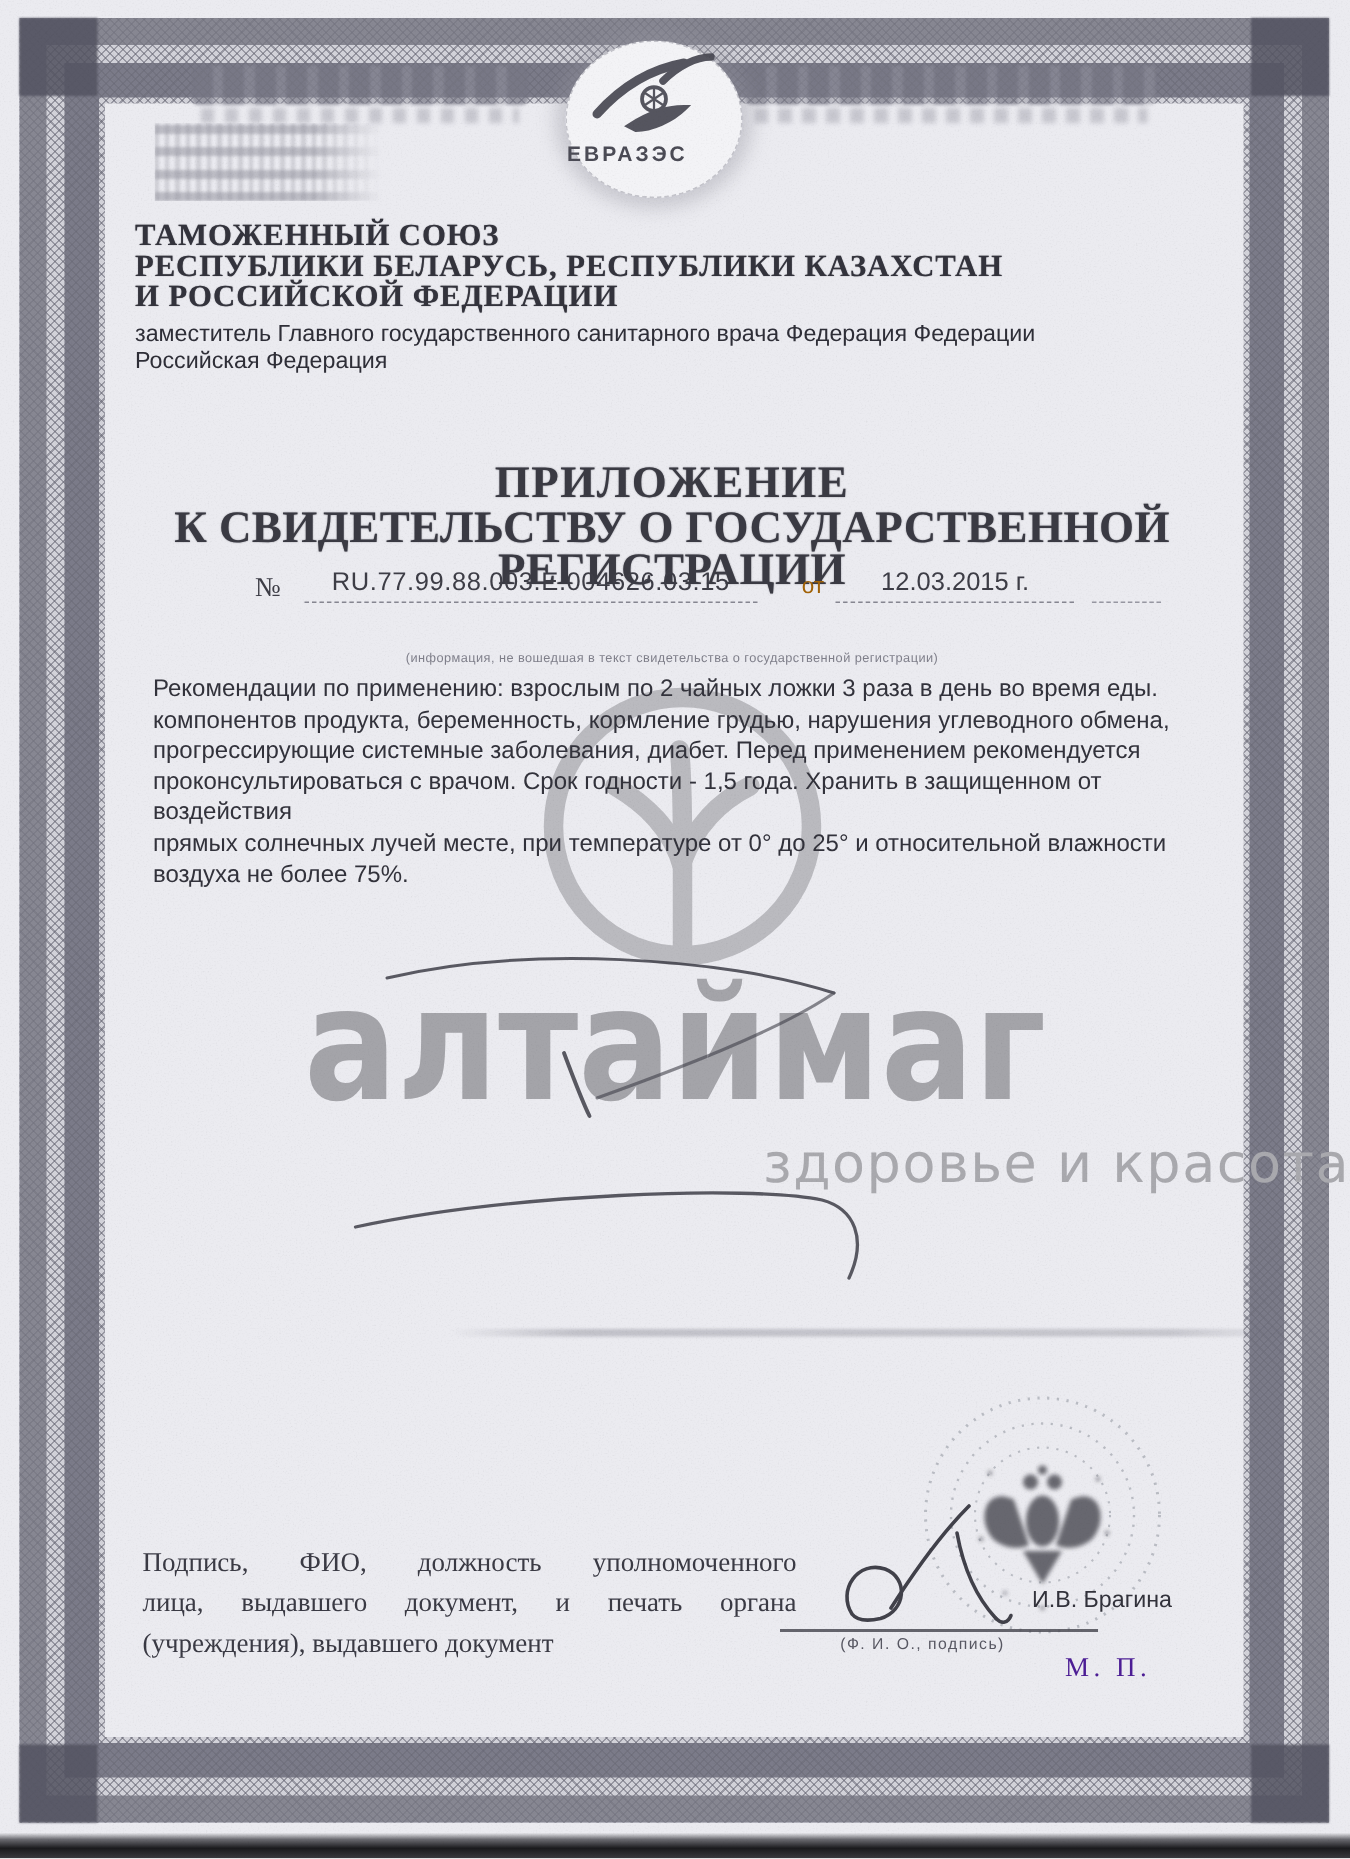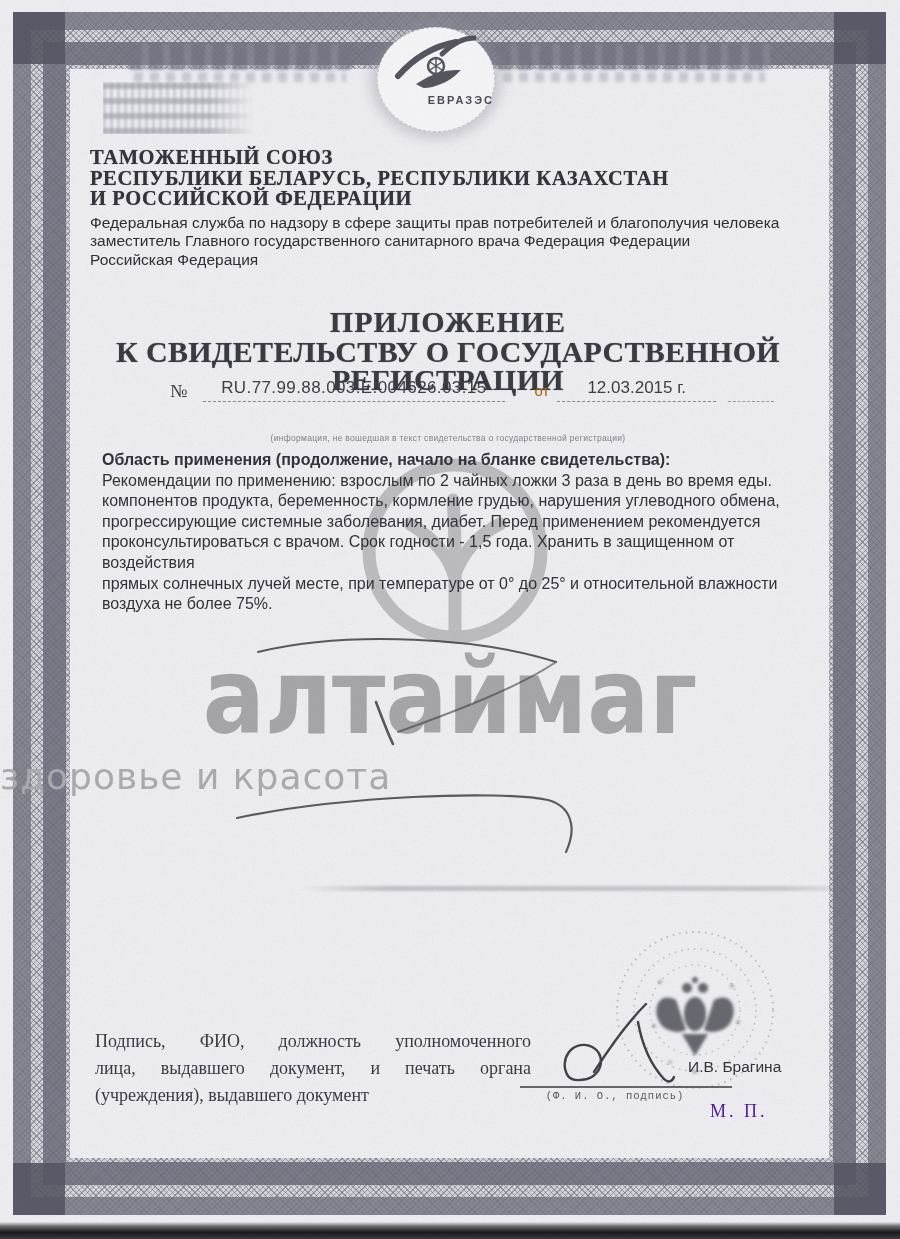--- a/index.html
+++ b/index.html
@@ -28,22 +28,22 @@
     filter:blur(1.1px);}
   .logo-band.left{left:128px;width:224px;}
   .logo-band.right{left:497px;width:274px;}
   .logo-band:after{content:"";position:absolute;left:6px;right:6px;top:28px;height:10px;
     background:repeating-linear-gradient(90deg, rgba(130,130,142,.4) 0 9px, transparent 9px 16px);
     filter:blur(1.4px);}
   .logo-circle{position:absolute;left:377px;top:27px;width:116px;height:103px;border-radius:50%;
     background:#f3f3f6;box-shadow:0 0 12px 7px rgba(146,146,158,.38);
     border:1px dashed rgba(150,150,160,.5);}
   .logo-bird{position:absolute;left:12px;top:4px;}
-  .logo-label{position:absolute;left:0;right:0;top:66px;text-align:right;
-    font-weight:bold;font-size:11px;letter-spacing:2px;color:#4b4b55;filter:blur(.3px);}
+  .logo-label{position:absolute;left:0;right:0;top:66px;text-align:left;
+    font-weight:bold;font-size:14px;letter-spacing:2px;color:#4b4b55;filter:blur(.3px);}
 
   .smudge{position:absolute;left:103px;top:82px;width:152px;height:52px;opacity:.65;
     background:
       repeating-linear-gradient(0deg, rgba(104,104,118,.55) 0 6px, transparent 6px 15px),
       repeating-linear-gradient(90deg, rgba(104,104,118,.35) 0 3px, transparent 3px 7px);
     filter:blur(1.2px);
     -webkit-mask:linear-gradient(90deg,#000 70%,transparent);
             mask:linear-gradient(90deg,#000 70%,transparent);}
 
   
@@ -76,39 +76,39 @@
   .body-block{position:absolute;left:102px;top:450px;width:700px;z-index:5;
     font-size:16px;line-height:20.6px;color:#32323b;filter:blur(.2px);}
   .body-heading{font-weight:bold;}
 
   
   .wm{position:absolute;z-index:2;}
   .wm-circle{left:352px;top:448px;}
   .wm-brand{left:0;width:900px;top:636px;height:130px;line-height:124px;text-align:center;
     font-family:"DejaVu Sans",sans-serif;font-weight:bold;font-size:92px;color:#a4a4a9;
     transform:scaleY(1.14);letter-spacing:0;}
-  .wm-tagline{left:0;width:900px;top:756px;text-align:left;
+  .wm-tagline{left:0;width:900px;top:756px;text-align:right;
     font-family:"DejaVu Sans",sans-serif;font-size:36px;color:#a9a9ae;letter-spacing:1px;}
 
   .sig-large{position:absolute;left:200px;top:620px;z-index:6;}
   .streak{position:absolute;left:300px;top:886px;width:565px;height:5px;z-index:1;
     background:linear-gradient(90deg,transparent,rgba(116,116,128,.35) 15%,rgba(116,116,128,.3) 85%,transparent);
     filter:blur(1px);}
 
   
   .footer-note{position:absolute;left:95px;top:1028px;width:436px;z-index:5;
     font-family:"Liberation Serif",serif;font-size:18px;line-height:27px;color:#3a3a44;filter:blur(.25px);}
   .footer-note .jline{text-align:justify;text-align-last:justify;}
 
   .stamp{position:absolute;left:600px;top:922px;z-index:4;}
   .sig-small{position:absolute;left:552px;top:992px;z-index:6;}
   .signer-name{position:absolute;left:688px;top:1058px;z-index:6;font-size:15.5px;color:#32323b;filter:blur(.2px);}
   .sig-line{position:absolute;left:520px;top:1086px;width:212px;height:2px;background:#4c4c55;opacity:.85;z-index:6;}
   .sig-caption{position:absolute;left:520px;top:1090px;width:190px;text-align:center;z-index:6;
-    font-family:Liberation Mono, monospace;font-size:10.5px;letter-spacing:1px;color:#575762;filter:blur(.3px);}
+    font-family:Liberation Sans, sans-serif;font-size:10.5px;letter-spacing:1px;color:#575762;filter:blur(.3px);}
   .seal-caption{position:absolute;left:710px;top:1101px;z-index:6;
     font-family:"Liberation Serif",serif;font-size:18px;letter-spacing:3px;color:#4c1d95;filter:blur(.2px);}
 
   .bottom-strip{position:absolute;left:0;top:1222px;width:900px;height:17px;
     background:linear-gradient(180deg,#e6e6ea 0,#6a6a70 25%,#1a1a1d 60%,#3a3a3f 100%);}
 
   .grain{position:absolute;inset:0;z-index:50;pointer-events:none;mix-blend-mode:multiply;opacity:.42;}
 </style>
 </head>
 <body>
@@ -143,21 +143,20 @@
   </div>
   <div class="smudge"></div>
 
   <div class="hdr">
     <div class="hdr-caps">
       <div>ТАМОЖЕННЫЙ СОЮЗ</div>
       <div>РЕСПУБЛИКИ БЕЛАРУСЬ, РЕСПУБЛИКИ КАЗАХСТАН</div>
       <div>И РОССИЙСКОЙ ФЕДЕРАЦИИ</div>
     </div>
     <div class="hdr-sub">
-      <div>Федеральная служба по надзору в сфере защиты прав потребителей и благополучия человека</div>
       <div>заместитель Главного государственного санитарного врача Федерация Федерации</div>
       <div>Российская Федерация</div>
     </div>
   </div>
 
 
   <div class="doc-title">
     <div class="l1">ПРИЛОЖЕНИЕ</div>
     <div class="l2">К СВИДЕТЕЛЬСТВУ О ГОСУДАРСТВЕННОЙ РЕГИСТРАЦИИ</div>
   </div>
@@ -239,21 +238,20 @@
   </svg>
 
   <div class="signer-name">И.В. Брагина</div>
   <div class="sig-line"></div>
   <div class="sig-caption">(Ф. И. О., подпись)</div>
   <div class="seal-caption">М. П.</div>
 
   <div class="bottom-strip"></div>
 
   <div class="body-block">
-    <div class="body-heading">Область применения (продолжение, начало на бланке свидетельства):</div>
     <div>Рекомендации по применению: взрослым по 2 чайных ложки 3 раза в день во время еды.</div>
     <div>компонентов продукта, беременность, кормление грудью, нарушения углеводного обмена,</div>
     <div>прогрессирующие системные заболевания, диабет. Перед применением рекомендуется</div>
     <div>проконсультироваться с врачом. Срок годности - 1,5 года. Хранить в защищенном от воздействия</div>
     <div>прямых солнечных лучей месте, при температуре от 0° до 25° и относительной влажности</div>
     <div>воздуха не более 75%.</div>
   </div>
 
   <svg class="grain" width="900" height="1239">
     <defs>

